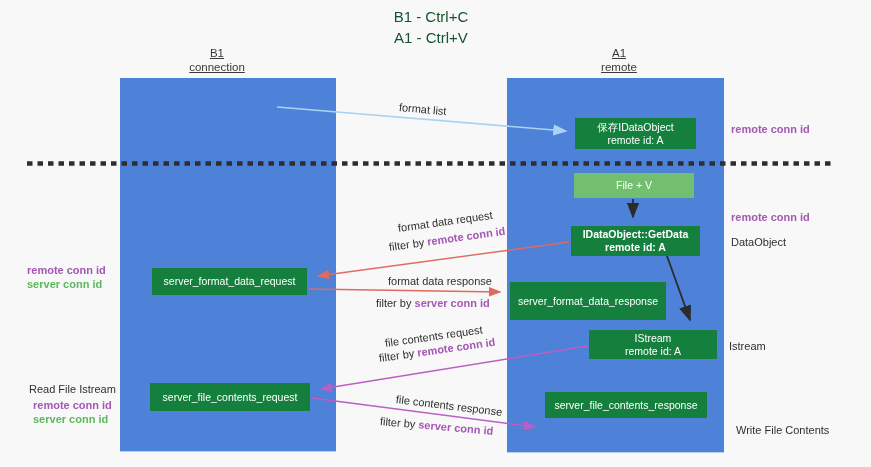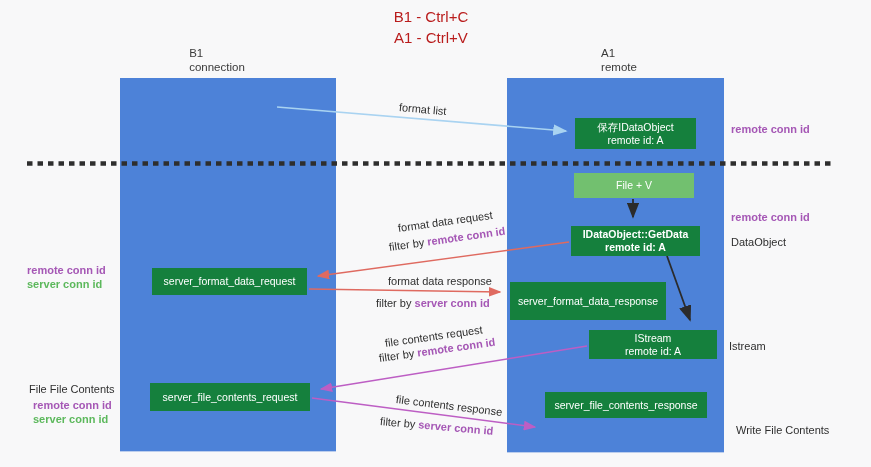--- a/index.html
+++ b/index.html
@@ -1,23 +1,23 @@
 <!DOCTYPE html>
 <html><head>
 <meta charset="utf-8">
 <style>
   html,body { margin:0; padding:0; }
   body { background:#f8f8f9; font-family:"Liberation Sans", sans-serif; }
   .canvas { position:relative; width:871px; height:467px; background:#f8f8f9; overflow:hidden; }
 
   .title-block { position:absolute; left:431px; top:6px; transform:translateX(-50%); text-align:center;
-                 font-size:15px; color:#b91c1c; line-height:21px; white-space:nowrap; }
+                 font-size:15px; color:#14532d; line-height:21px; white-space:nowrap; }
 
-  .lane-header { position:absolute; transform:translateX(-50%); 
-                 font-size:11.5px; color:#3a3a3a; line-height:14px; white-space:nowrap; }
+  .lane-header { position:absolute; transform:translateX(-50%); text-align:center;
+                 font-size:11.5px; color:#3a3a3a; line-height:14px; white-space:nowrap;text-decoration:underline; }
 
   .lane { position:absolute; background:#4d82d8; box-shadow:0 1px 0 rgba(77,130,216,.35); }
 
   .node { position:absolute; display:flex; flex-direction:column; align-items:center; justify-content:center;
           color:#ffffff; font-size:10.5px; line-height:13px; text-align:center; white-space:nowrap; }
   .node.green  { background:#72c06f; }
   .node.orange { background:#15803d; }
 
   .flow-label, .side-label { position:absolute; font-size:11px; color:#2f2f2f; white-space:nowrap; }
   .purple { color:#a557b5; font-weight:bold; }
@@ -135,17 +135,17 @@
   </div>
 
   <div class="side-label purple" style="left:731px; top:123px;">remote conn id</div>
   <div class="side-label purple" style="left:731px; top:211px;">remote conn id</div>
   <div class="side-label" style="left:731px; top:236px;">DataObject</div>
   <div class="side-label" style="left:729px; top:340px;">Istream</div>
   <div class="side-label" style="left:736px; top:424px;">Write File Contents</div>
 
   <div class="side-label purple" style="left:27px; top:264px;">remote conn id</div>
   <div class="side-label green-txt" style="left:27px; top:278px;">server conn id</div>
-  <div class="side-label" style="left:29px; top:383px;">File File Contents</div>
+  <div class="side-label" style="left:29px; top:383px;">Read File Istream</div>
   <div class="side-label purple" style="left:33px; top:399px;">remote conn id</div>
   <div class="side-label green-txt" style="left:33px; top:413px;">server conn id</div>
 
 </div>
 
 </body></html>

